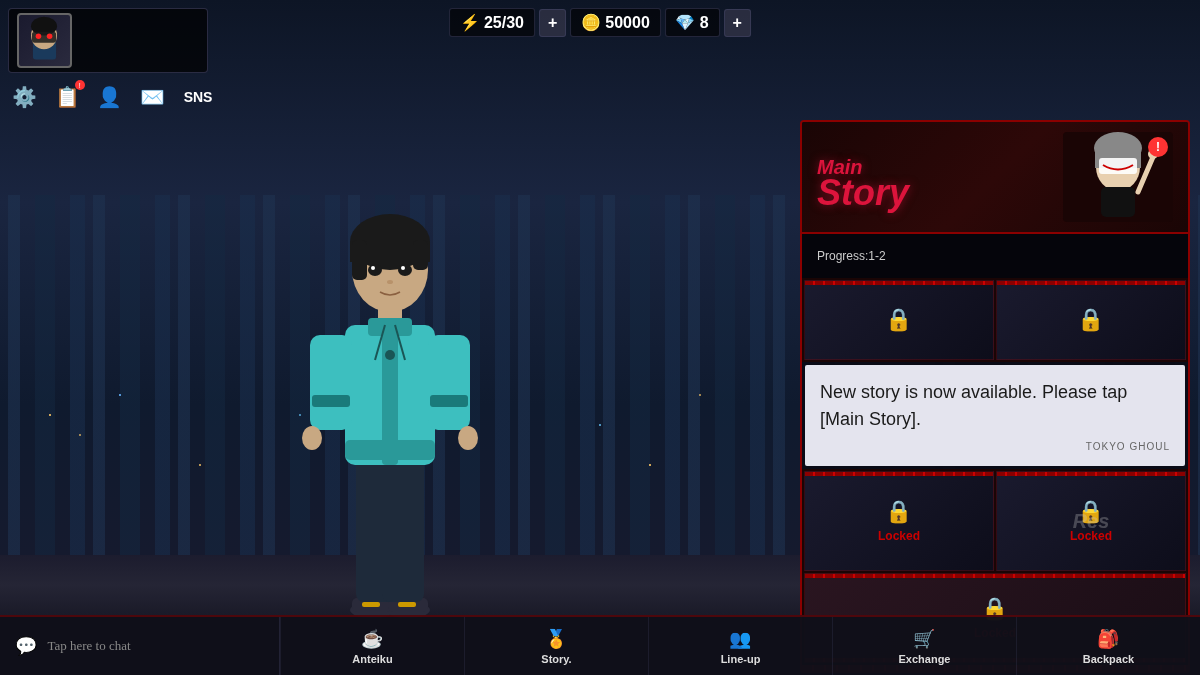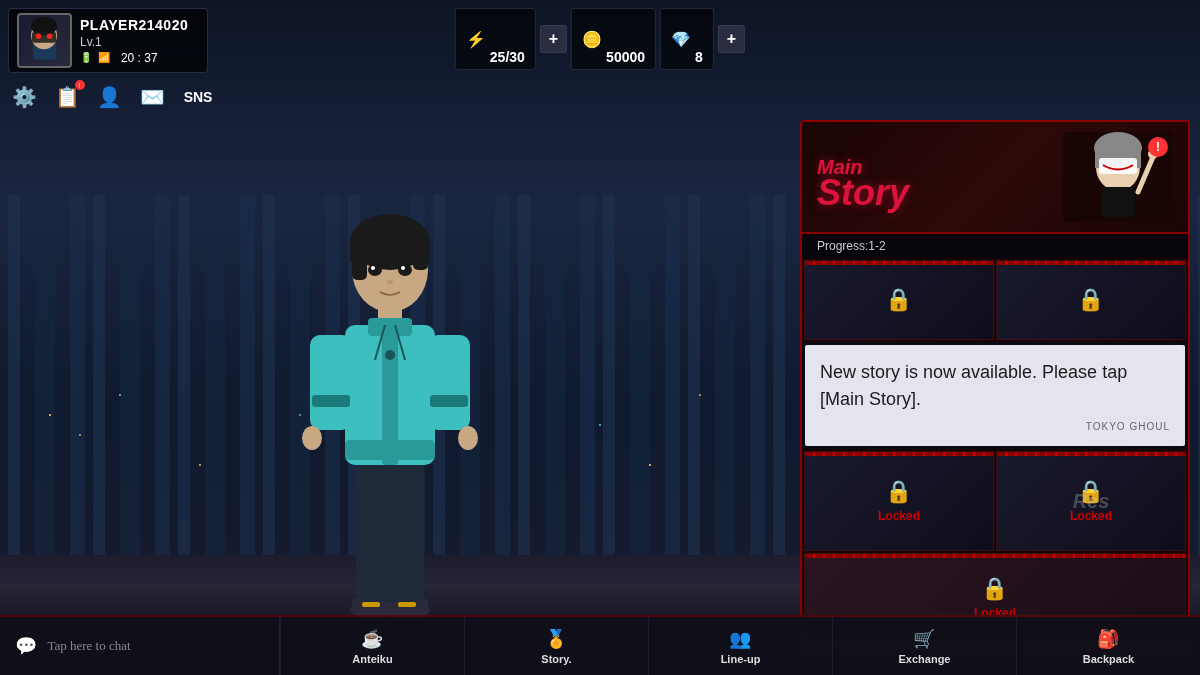--- a/index.html
+++ b/index.html
@@ -166,23 +166,22 @@
       padding: 4px 10px;
       border-radius: 3px;
     }
 
     .resource-icon {
       font-size: 16px;
     }
 
     .resource-value {
       color: #ffffff;
-      font-size: 14px;
+      font-size: 16px;
       font-weight: bold;
-      margin-top: 36px;
     }
 
     .resource-plus {
       color: #ffffff;
       font-size: 16px;
       font-weight: bold;
       cursor: pointer;
       background: rgba(60,60,80,0.6);
       border: 1px solid rgba(80,80,120,0.4);
       padding: 4px 8px;
@@ -311,21 +310,21 @@
       align-items: center;
       justify-content: center;
       color: white;
       font-size: 12px;
       font-weight: bold;
     }
 
     .progress-label {
       color: #cccccc;
       font-size: 12px;
-      padding: 5px 15px;
+      padding: 15px 15px;
       background: rgba(0,0,0,0.5);
     }
 
     
     .story-grid-top {
       display: grid;
       grid-template-columns: 1fr 1fr;
       gap: 2px;
       padding: 2px;
       background: #1a0505;
@@ -547,29 +546,20 @@
 
         <ellipse cx="27" cy="12" rx="14" ry="10" fill="#111"></ellipse>
 
         <rect x="14" y="18" width="26" height="12" rx="3" fill="#1a1a1a" opacity="0.85"></rect>
 
         <circle cx="21" cy="23" r="3" fill="#ff2222"></circle>
         <circle cx="33" cy="23" r="3" fill="#ff2222"></circle>
       </svg>
     </div>
   </div>
-  <div class="player-info">
-    <span class="player-name">PLAYER214020</span>
-    <span class="player-level">Lv.1</span>
-    <div class="player-status-row">
-      <span class="battery-icon">🔋</span>
-      <span class="wifi-icon">📶</span>
-      <span class="time-display">20 : 37</span>
-    </div>
-  </div>
 </div>
 
 <div class="resources">
   <div class="resource-item">
     <span class="resource-icon">⚡</span>
     <span class="resource-value">
       <span>25</span>/<span>30</span>
     </span>
   </div>
   <span class="resource-plus">+</span>

